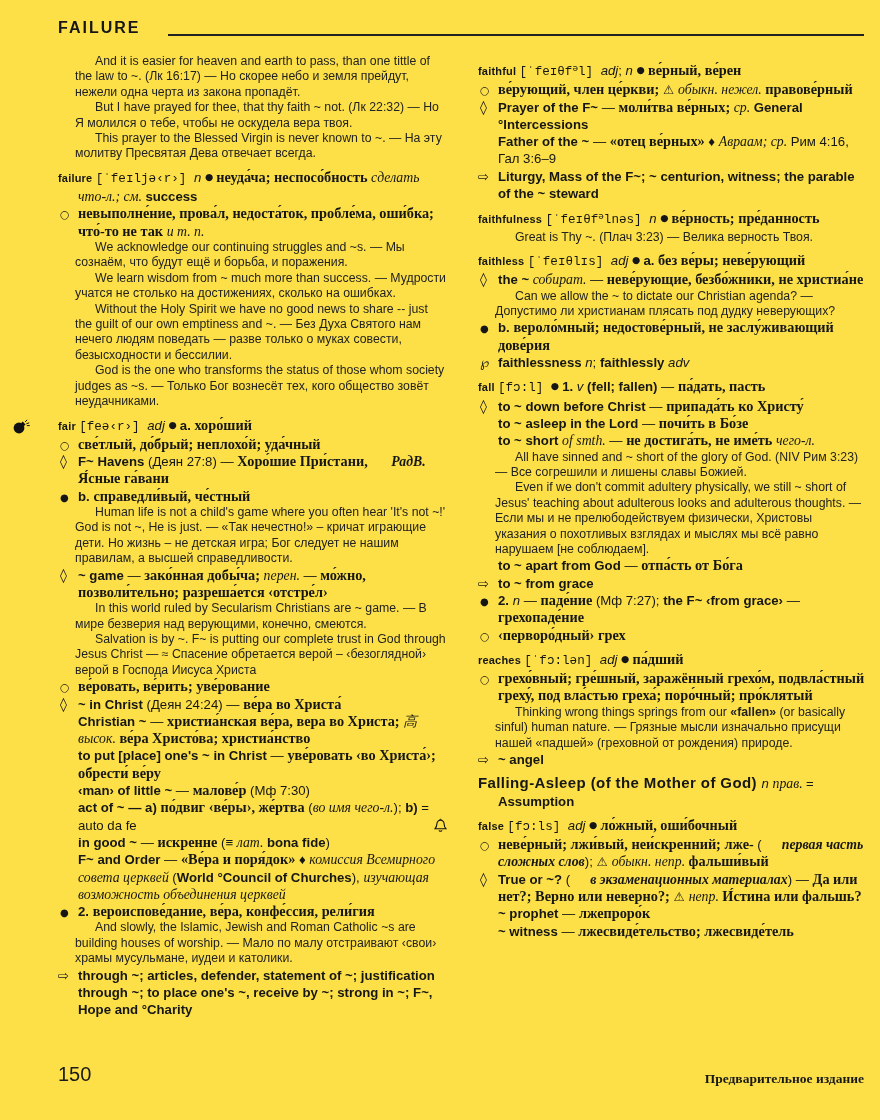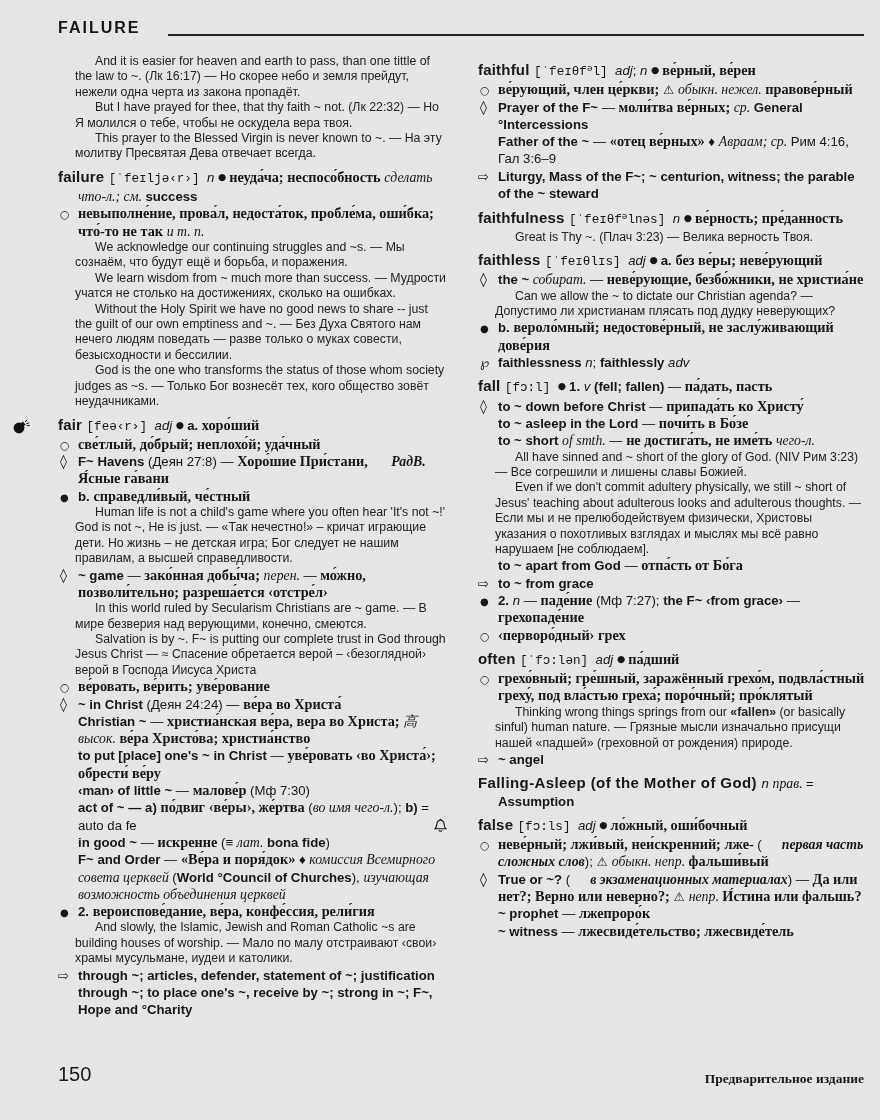--- a/index.html
+++ b/index.html
@@ -1,35 +1,35 @@
 <!DOCTYPE html>
 <html><head>
 <meta charset="utf-8">
 <style>
   html,body{margin:0;padding:0;background:#fff;}
-  .page{position:relative;width:880px;height:1120px;background:#e5e5e5;overflow:hidden;color:#141414;}
+  .page{position:relative;width:880px;height:1120px;background:#fde047;overflow:hidden;color:#141414;}
   .header{position:absolute;top:18px;left:0;width:880px;height:24px;}
   .guide{position:absolute;left:58px;top:0;font:bold 16px/20px "Liberation Sans",sans-serif;letter-spacing:2px;color:#161616;}
   .rule{position:absolute;left:168px;top:16px;width:696px;height:2px;background:#222;}
   .col{position:absolute;top:54px;width:388px;}
   #col-left{left:58px;}
   #col-right{left:478px;}
   .blk{position:relative;font:13.2px/17.3px "Liberation Sans",sans-serif;color:#161616;}
   .entry{padding-left:20px;text-indent:-20px;margin-top:6px;}
   .sense{padding-left:20px;}
   .sub{padding-left:20px;}
   .example{padding-left:17px;text-indent:20px;font-size:12.3px;line-height:15.4px;color:#222;}
   .marker{position:absolute;left:0;width:17px;text-align:left;font-family:"DejaVu Sans",sans-serif;}
   .mk-hollow{font-size:11px;top:1px;left:2px;}
   .mk-filled{font-size:10px;top:1px;left:2px;}
   .mk-diamond{font-size:14px;top:0;font-weight:bold;left:2px;}
   .mk-arrow{font-size:13px;top:0;left:0;}
   .mk-deriv{font-size:13px;top:0;left:2px;}
   .margin-icon{position:absolute;left:-26px;top:2px;width:20px;height:16px;}
-  .seg-h{font-family:"Liberation Sans",sans-serif;font-weight:bold;font-size:15px;letter-spacing:.2px;}
+  .seg-h{font-family:"Liberation Sans",sans-serif;font-weight:bold;font-size:11px;letter-spacing:.2px;}
   .seg-h2{font-family:"Liberation Sans",sans-serif;font-weight:bold;font-size:15px;letter-spacing:.4px;}
   .seg-ph{font-family:Liberation Mono, monospace;font-size:12.6px;}
   .seg-phs{font-family:"DejaVu Sans",sans-serif;font-size:9px;vertical-align:4px;}
   .seg-b{font-weight:bold;}
   .seg-xb{font-weight:bold;}
   .seg-is{font-style:italic;}
   .seg-i{font-family:"Liberation Serif",serif;font-style:italic;font-size:13.8px;}
   .seg-bi{font-family:"Liberation Serif",serif;font-style:italic;font-weight:bold;font-size:13.8px;margin-left:20px;}
   .seg-rb{font-family:"Liberation Serif",serif;font-weight:bold;font-size:14.3px;}
   .seg-m{font-size:9.5px;vertical-align:2px;font-family:"DejaVu Sans",sans-serif;}
@@ -95,21 +95,21 @@
       <div class="blk entry"><span class="seg-h">fall </span><span class="seg-ph">[fɔ:l] </span><span class="seg-m">● </span><span class="seg-b">1. </span><span class="seg-is">v </span><span class="seg-b">(fell; fallen) </span><span>— </span><span class="seg-rb">па́дать, пасть</span></div>
       <div class="blk sense"><span class="marker mk-diamond">◊</span><span class="seg-b">to ~ down before Christ </span><span>— </span><span class="seg-rb">припада́ть ко Христу́</span></div>
       <div class="blk sub"><span class="seg-b">to ~ asleep in the Lord </span><span>— </span><span class="seg-rb">почи́ть в Бо́зе</span></div>
       <div class="blk sub"><span class="seg-b">to ~ short </span><span class="seg-i">of smth. </span><span>— </span><span class="seg-rb">не достига́ть, не име́ть </span><span class="seg-i">чего-л.</span></div>
       <div class="blk example"><span>All have sinned and ~ short of the glory of God. (NIV Рим 3:23) — Все согрешили и лишены славы Божией.</span></div>
       <div class="blk example"><span>Even if we don't commit adultery physically, we still ~ short of Jesus' teaching about adulterous looks and adulterous thoughts. — Если мы и не прелюбодействуем физически, Христовы указания о похотливых взглядах и мыслях мы всё равно нарушаем [не соблюдаем].</span></div>
       <div class="blk sub"><span class="seg-b">to ~ apart from God </span><span>— </span><span class="seg-rb">отпа́сть от Бо́га</span></div>
       <div class="blk sense"><span class="marker mk-arrow">⇨</span><span class="seg-b">to ~ from grace</span></div>
       <div class="blk sense"><span class="marker mk-filled">●</span><span class="seg-b">2. </span><span class="seg-is">n </span><span>— </span><span class="seg-rb">паде́ние </span><span>(Мф 7:27); </span><span class="seg-b">the F~ ‹from grace› </span><span>— </span><span class="seg-rb">грехопаде́ние</span></div>
       <div class="blk sense"><span class="marker mk-hollow">○</span><span class="seg-rb">‹перворо́дный› грех</span></div>
-      <div class="blk entry"><span class="seg-h">often </span><span class="seg-ph">[ˈfɔ:lən] </span><span class="seg-is">adj </span><span class="seg-m">● </span><span class="seg-rb">па́дший</span></div>
+      <div class="blk entry"><span class="seg-h">reaches </span><span class="seg-ph">[ˈfɔ:lən] </span><span class="seg-is">adj </span><span class="seg-m">● </span><span class="seg-rb">па́дший</span></div>
       <div class="blk sense"><span class="marker mk-hollow">○</span><span class="seg-rb">грехо́вный; гре́шный, заражённый грехо́м, подвла́стный греху́, под вла́стью греха́; поро́чный; про́клятый</span></div>
       <div class="blk example"><span>Thinking wrong things springs from our </span><span class="seg-xb">«fallen»</span><span> (or basically sinful) human nature. — Грязные мысли изначально присущи нашей «падшей» (греховной от рождения) природе.</span></div>
       <div class="blk sense"><span class="marker mk-arrow">⇨</span><span class="seg-b">~ angel</span></div>
       <div class="blk entry"><span class="seg-h2">Falling-Asleep (of the Mother of God) </span><span class="seg-is">n </span><span class="seg-i">прав. </span><span>= </span><span class="seg-b">Assumption</span></div>
       <div class="blk entry"><span class="margin-icon"><svg width="17" height="16" viewBox="0 0 17 16" fill="none" stroke="#111" stroke-width="1.1">
             <path d="M8.5 2.2 C5.7 2.2 4.9 4.4 4.8 6.4 C4.7 8.8 3.9 9.8 3.1 10.7 L13.9 10.7 C13.1 9.8 12.3 8.8 12.2 6.4 C12.1 4.4 11.3 2.2 8.5 2.2 Z"></path>
             <path d="M7 12.4 C7.3 13.5 9.7 13.5 10 12.4"></path>
             <path d="M7.8 1.8 C7.8 1 9.2 1 9.2 1.8"></path>
           </svg></span><span class="seg-h">false </span><span class="seg-ph">[fɔ:ls] </span><span class="seg-is">adj </span><span class="seg-m">● </span><span class="seg-rb">ло́жный, оши́бочный</span></div>
       <div class="blk sense"><span class="marker mk-hollow">○</span><span class="seg-rb">неве́рный; лжи́вый, неи́скренний; лже- </span><span>(</span><span class="seg-bi">первая часть сложных слов</span><span>); </span><span class="seg-w">⚠ </span><span class="seg-i">обыкн. непр. </span><span class="seg-rb">фальши́вый</span></div>

